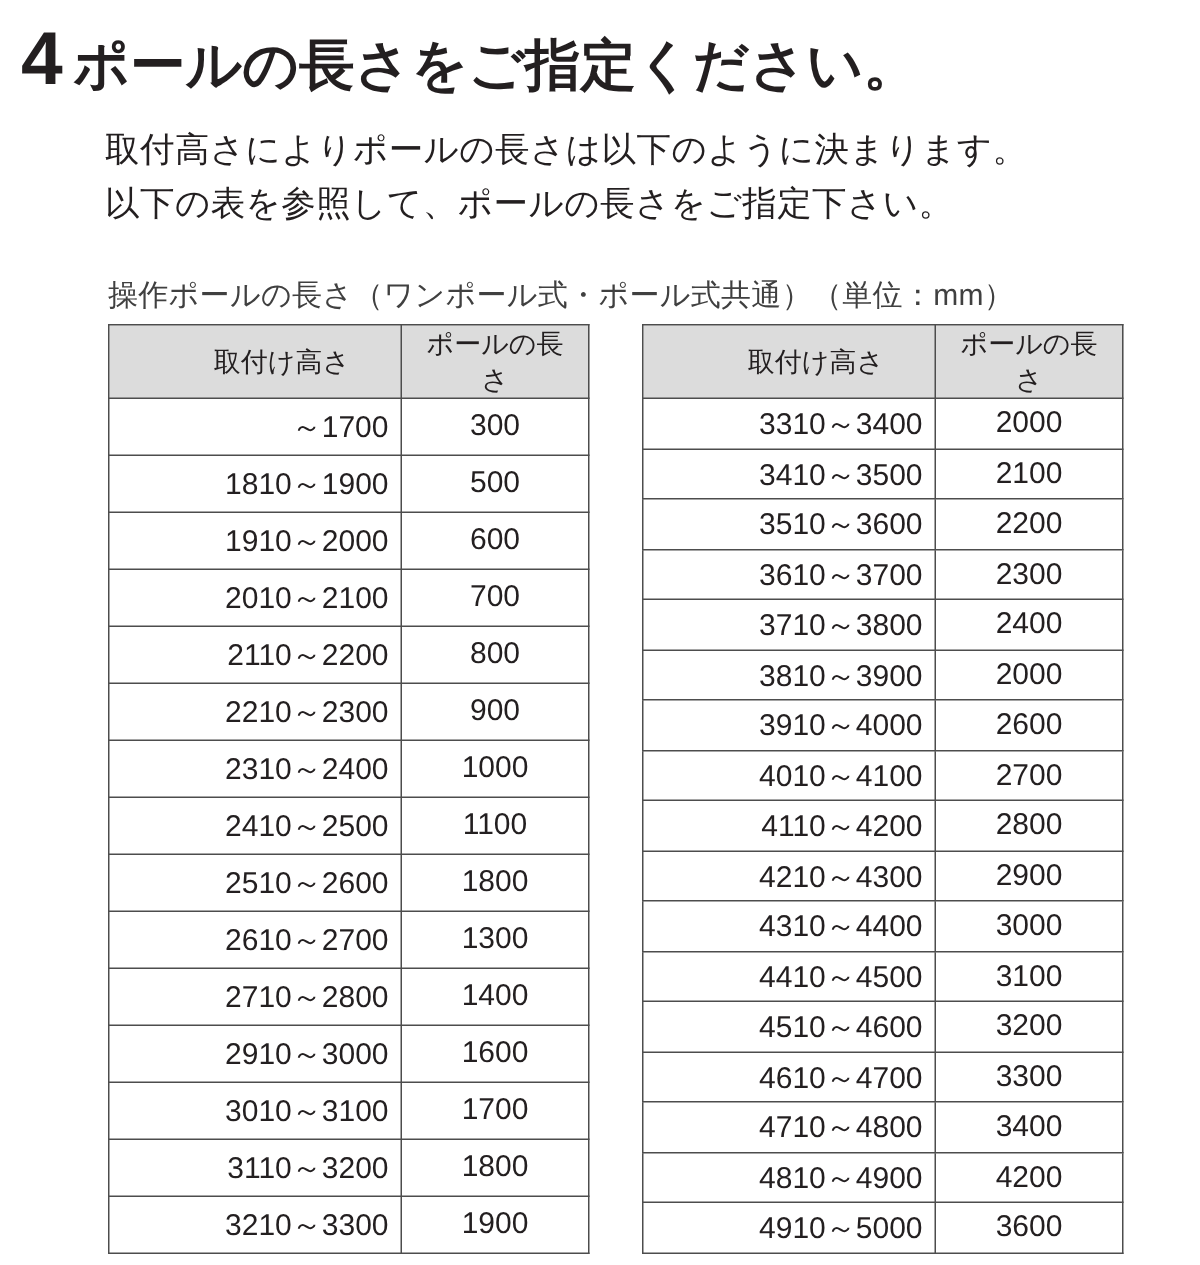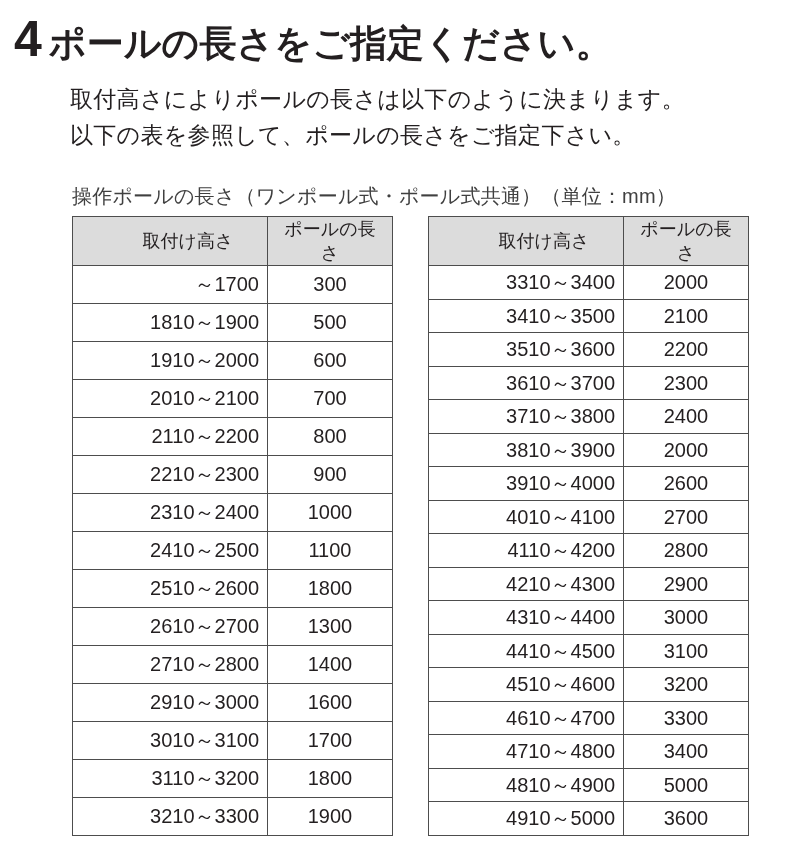--- a/index.html
+++ b/index.html
@@ -257,21 +257,21 @@
           <tr>
             <td class="col-height">4610～4700</td>
             <td class="col-len">3300</td>
           </tr>
           <tr>
             <td class="col-height">4710～4800</td>
             <td class="col-len">3400</td>
           </tr>
           <tr>
             <td class="col-height">4810～4900</td>
-            <td class="col-len">5000</td>
+            <td class="col-len">4200</td>
           </tr>
           <tr>
             <td class="col-height">4910～5000</td>
             <td class="col-len">3600</td>
           </tr>
         </tbody>
     </table>
   </div>
 
 </div>

